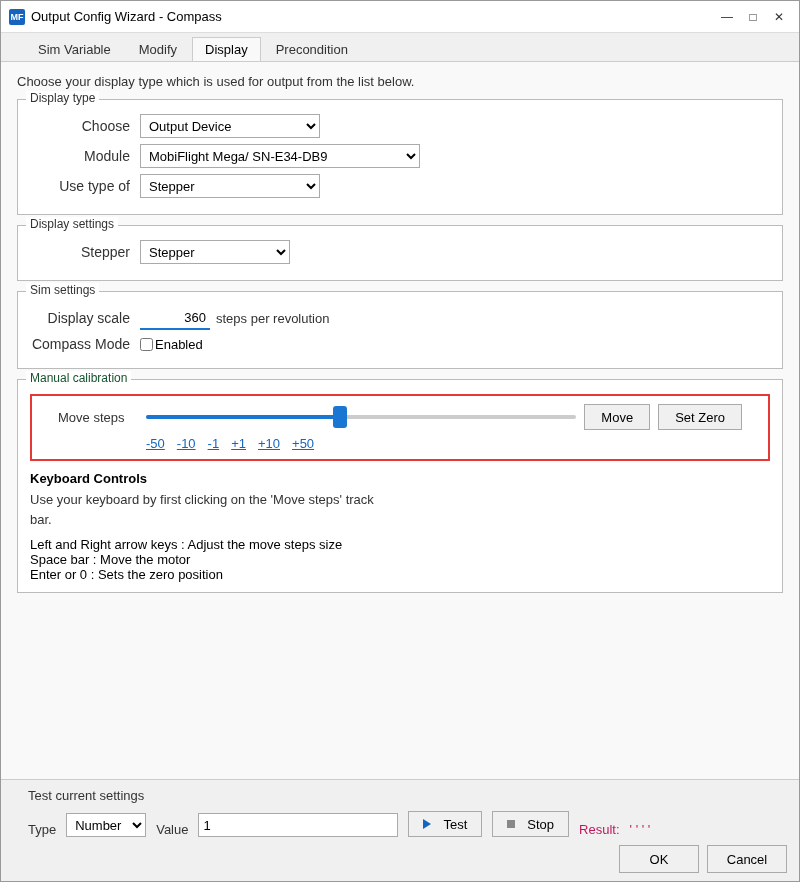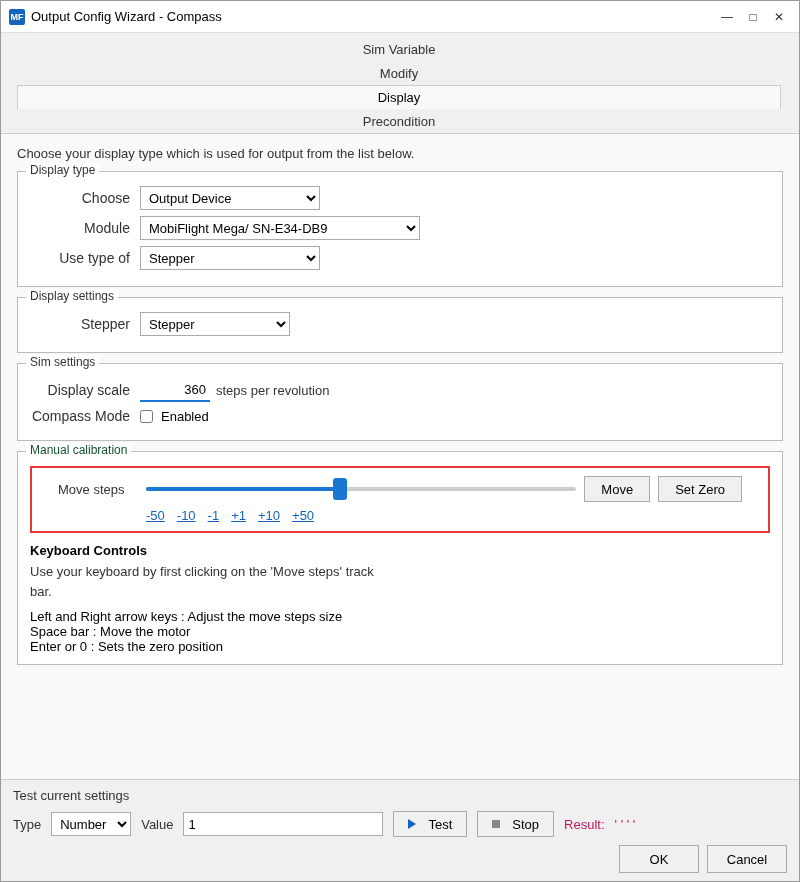--- a/index.html
+++ b/index.html
@@ -65,22 +65,21 @@
       align-items: center;
       justify-content: center;
       font-size: 12px;
       color: #333;
     }
     .tabs {
       background: #f0f0f0;
       display: flex;
       gap: 0;
       border-bottom: 1px solid #ccc;
-      padding: 4px 16px 0;
-      flex-direction: column;
+      padding: 4px 24px 0;
     }
     .tab {
       padding: 4px 12px;
       cursor: pointer;
       border: 1px solid transparent;
       border-bottom: none;
       font-size: 13px;
       background: transparent;
       color: #333;
       margin-right: 2px;
@@ -154,21 +153,21 @@
       outline: none;
     }
     .steps-label {
       margin-left: 6px;
       font-size: 13px;
       color: #333;
     }
     .checkbox-row {
       display: flex;
       align-items: center;
-      gap: 8px;
+      gap: 2px;
     }
     .input-field {
       width: 80px;
       height: 22px;
       border: 1px solid #aaa;
       font-size: 13px;
       text-align: center;
       padding: 0 4px;
     }
     
@@ -234,23 +233,24 @@
       color: #333;
       line-height: 1.5;
     }
     .bottom-bar {
       border-top: 1px solid #ccc;
       padding: 8px 12px;
       background: #f0f0f0;
     }
     .test-row {
       display: flex;
-      align-items: center;
+      align-items: flex-end;
       gap: 10px;
       margin-bottom: 8px;
+      margin-left: 15px;
     }
     .test-label {
       font-size: 13px;
       color: #333;
     }
     .value-input {
       width: 200px;
       height: 24px;
       border: 1px solid #aaa;
       font-size: 13px;

